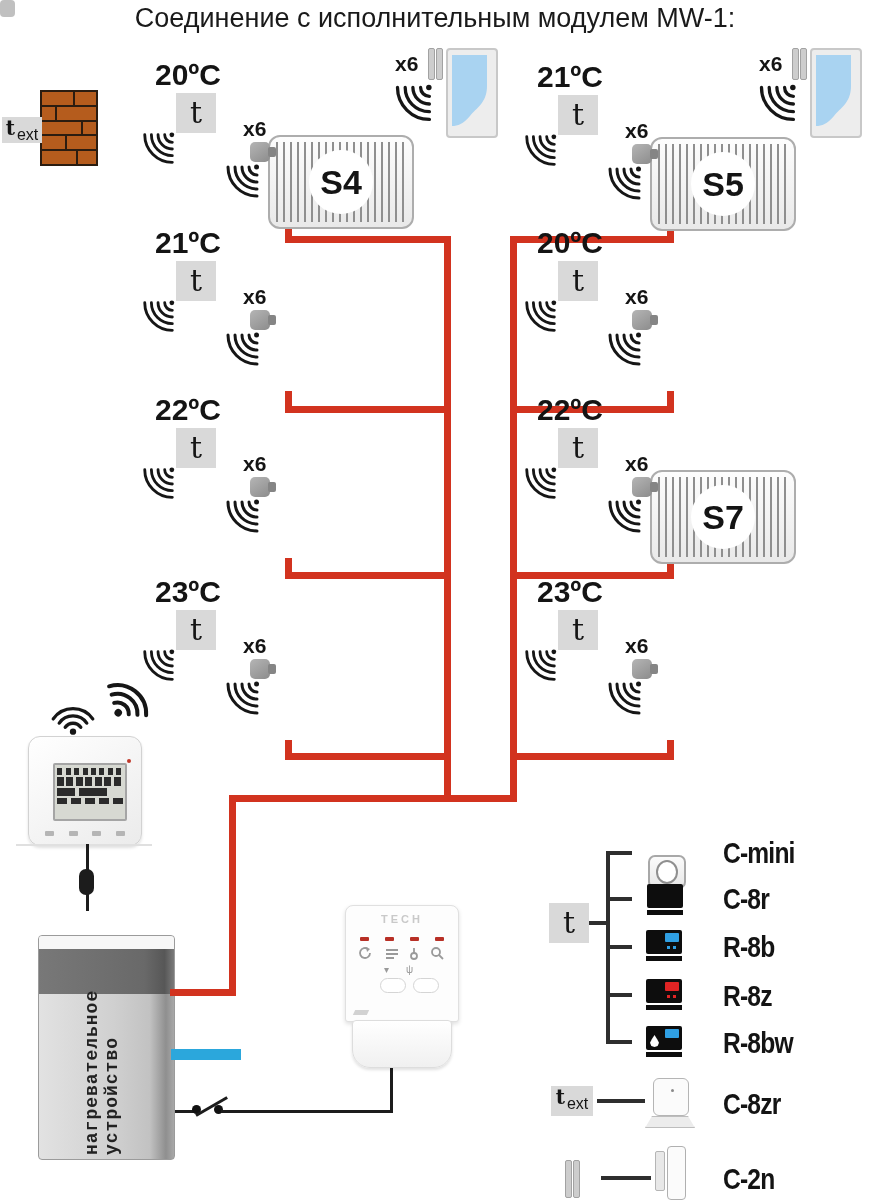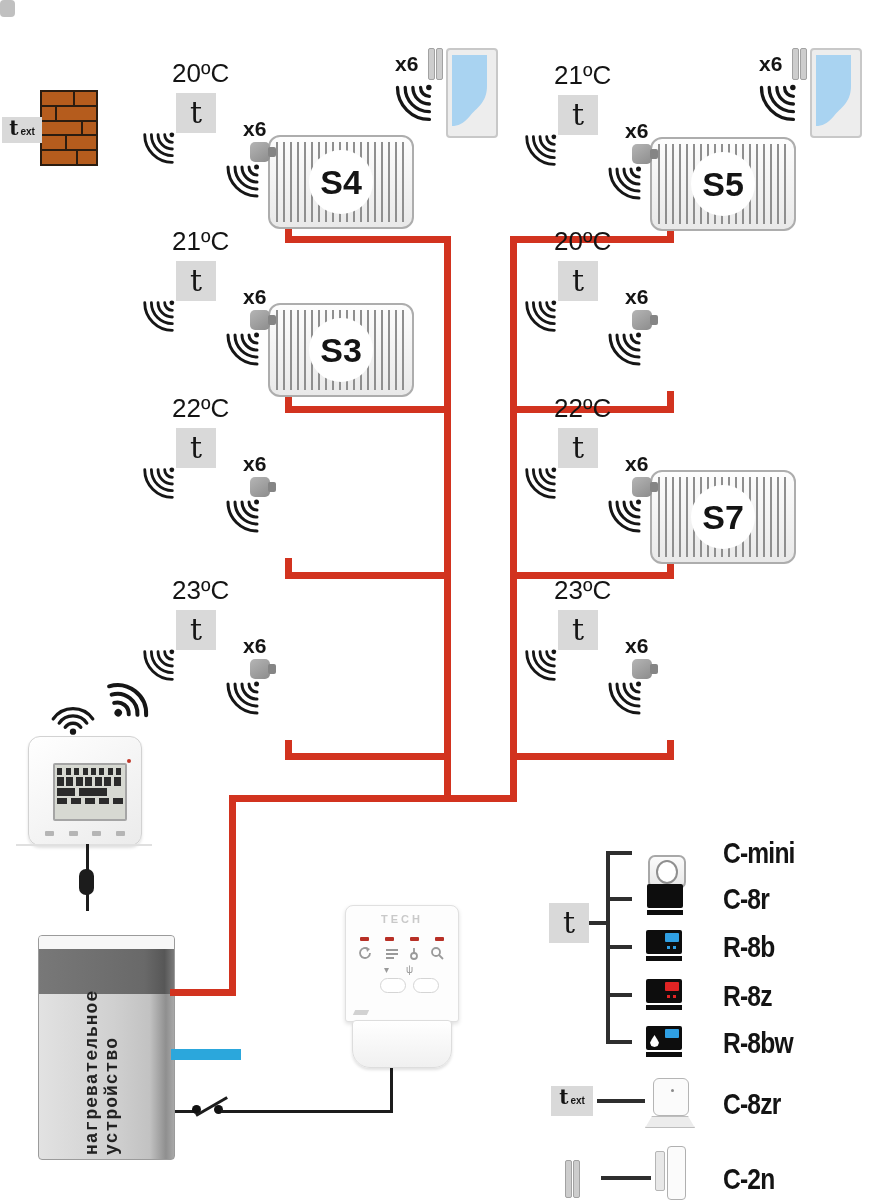--- a/index.html
+++ b/index.html
@@ -11,21 +11,21 @@
   
   .pipe{position:absolute;background:#d2331f}
   .bluepipe{position:absolute;background:#2ba7dc}
   .wire{position:absolute;background:#1c1c1c}
   .dot{position:absolute;width:9px;height:9px;border-radius:50%;background:#111}
   .blade{position:absolute;width:36px;height:3px;background:#1c1c1c;transform:rotate(-30deg);transform-origin:0 50%}
 
   
   .room{position:absolute;width:272px;height:170px}
   .room>*{position:absolute}
-  .temp{left:32px;top:0;font-size:26px;font-weight:400}
+  .temp{left:15px;top:0;font-size:30px;font-weight:700}
   .tbox{width:40px;height:40px;background:#d9d9d9;display:flex;align-items:center;justify-content:center}
   .room .tbox{left:36px;top:35px}
   .tletter{font-family:"DejaVu Serif",serif;font-size:30px;color:#151515;line-height:1}
   .x6{font-size:21px;font-weight:700}
   .room .x6{left:103px;top:59px}
   .room .wifi-t{left:0;top:72px}
   .room .wifi-v{left:83px;top:104px}
   .valve{left:110px;top:84px;width:20px;height:20px;background:linear-gradient(145deg,#b5b5b5,#8c8c8c);
          border-radius:5px;z-index:3}
   .valve::after{content:"";position:absolute;right:-6px;top:5px;width:8px;height:10px;background:#858585;border-radius:2px}
@@ -42,21 +42,21 @@
   .win-bar{width:5px;height:30px;background:#cdcdcd;border:1px solid #a2a2a2;border-radius:2px;top:6px}
   .wingrp .wifi{left:0;top:40px}
 
   
   .brick{left:40px;top:90px;width:58px;height:76px;background:#2b1c10;padding:2px;box-sizing:border-box;
          display:flex;flex-direction:column;gap:2px}
   .brow{display:flex;gap:2px;flex:1}
   .brow span{background:#b55c1d}
   .extbox{background:#d9d9d9;display:flex;align-items:flex-start;justify-content:center;z-index:3}
   .ext-t{font-family:"DejaVu Serif",serif;font-weight:700;font-size:20px;line-height:1.1}
-  .ext-s{font-size:10px;font-weight:700;margin:9px 0 0 2px}
+  .ext-s{font-size:16px;font-weight:400;margin:9px 0 0 2px}
 
   
   .ctrl{left:28px;top:736px;width:112px;height:108px;background:linear-gradient(145deg,#ffffff,#ebebeb);
         border:1px solid #d2d2d2;border-radius:12px;box-shadow:0 2px 3px rgba(0,0,0,.12)}
   .ctrl>*{position:absolute}
   .screen{left:24px;top:26px;width:70px;height:54px;background:#d7d9d2;border:2px solid #a5a5a5;border-radius:2px;overflow:hidden}
   .sr1{margin:3px 2px 0;height:7px;background:repeating-linear-gradient(90deg,#2b2b2b 0 5px,transparent 5px 8.5px)}
   .sr2{margin:2px 2px 0;height:9px;background:repeating-linear-gradient(90deg,#2b2b2b 0 7px,transparent 7px 9.5px)}
   .sr3{margin:2px 2px 0;height:8px;display:flex;gap:4px}
   .sr3 span{background:#2b2b2b;height:8px}
@@ -135,20 +135,21 @@
         <path d="M2.2,21.8 A23,23 0 0 1 39.8,21.8"></path>
         <circle cx="21" cy="34" r="3" fill="#161616" stroke="none"></circle>
       </g>
       <g id="window-icon">
         <rect x="1" y="1" width="50" height="88" rx="3" fill="#ededed" stroke="#c8c8c8" stroke-width="2"></rect>
         <path d="M6,7 H41 V38 C41,55 30,60 24,68 C17,76 12,78 6,78 Z" fill="#a9d3f1"></path>
       </g>
     </defs>
   </svg>
 
+  <div class="title">Соединение с исполнительным модулем MW-1:</div>
 
   <div class="pipe" style="left:285px;top:223px;width:7px;height:20px"></div>
   <div class="pipe" style="left:285px;top:391px;width:7px;height:22px"></div>
   <div class="pipe" style="left:285px;top:558px;width:7px;height:21px"></div>
   <div class="pipe" style="left:285px;top:740px;width:7px;height:20px"></div>
   <div class="pipe" style="left:285px;top:236px;width:166px;height:7px"></div>
   <div class="pipe" style="left:285px;top:406px;width:166px;height:7px"></div>
   <div class="pipe" style="left:285px;top:572px;width:166px;height:7px"></div>
   <div class="pipe" style="left:285px;top:753px;width:166px;height:7px"></div>
   <div class="pipe" style="left:444px;top:236px;width:7px;height:566px"></div>
@@ -251,26 +252,20 @@
         <span class="tletter">t</span>
       </div>
     <svg class="wifi-t" width="38" height="38" viewBox="0 0 40 40">
         <use href="#wifi-dl"></use>
       </svg>
     <div class="x6">x6</div>
     <div class="valve"></div>
     <svg class="wifi-v" width="40" height="40" viewBox="0 0 40 40">
         <use href="#wifi-dl"></use>
       </svg>
-    <div class="radiator">
-        <div class="fins"></div>
-      <div class="rlabel">
-          <span>S3</span>
-        </div>
-      </div>
   </div>
   <div class="room" style="left:140px;top:393px">
     <div class="temp">22ºC</div>
     <div class="tbox">
         <span class="tletter">t</span>
       </div>
     <svg class="wifi-t" width="38" height="38" viewBox="0 0 40 40">
         <use href="#wifi-dl"></use>
       </svg>
     <div class="x6">x6</div>

